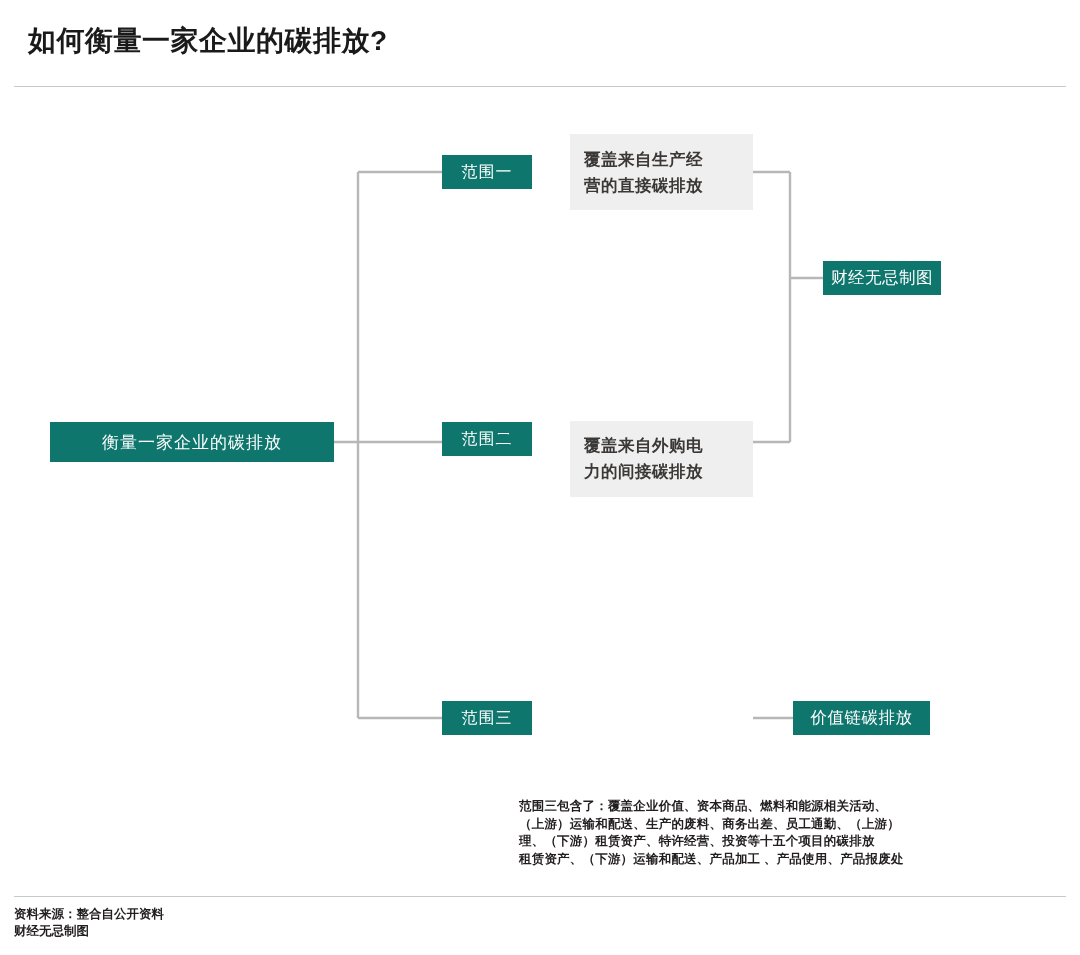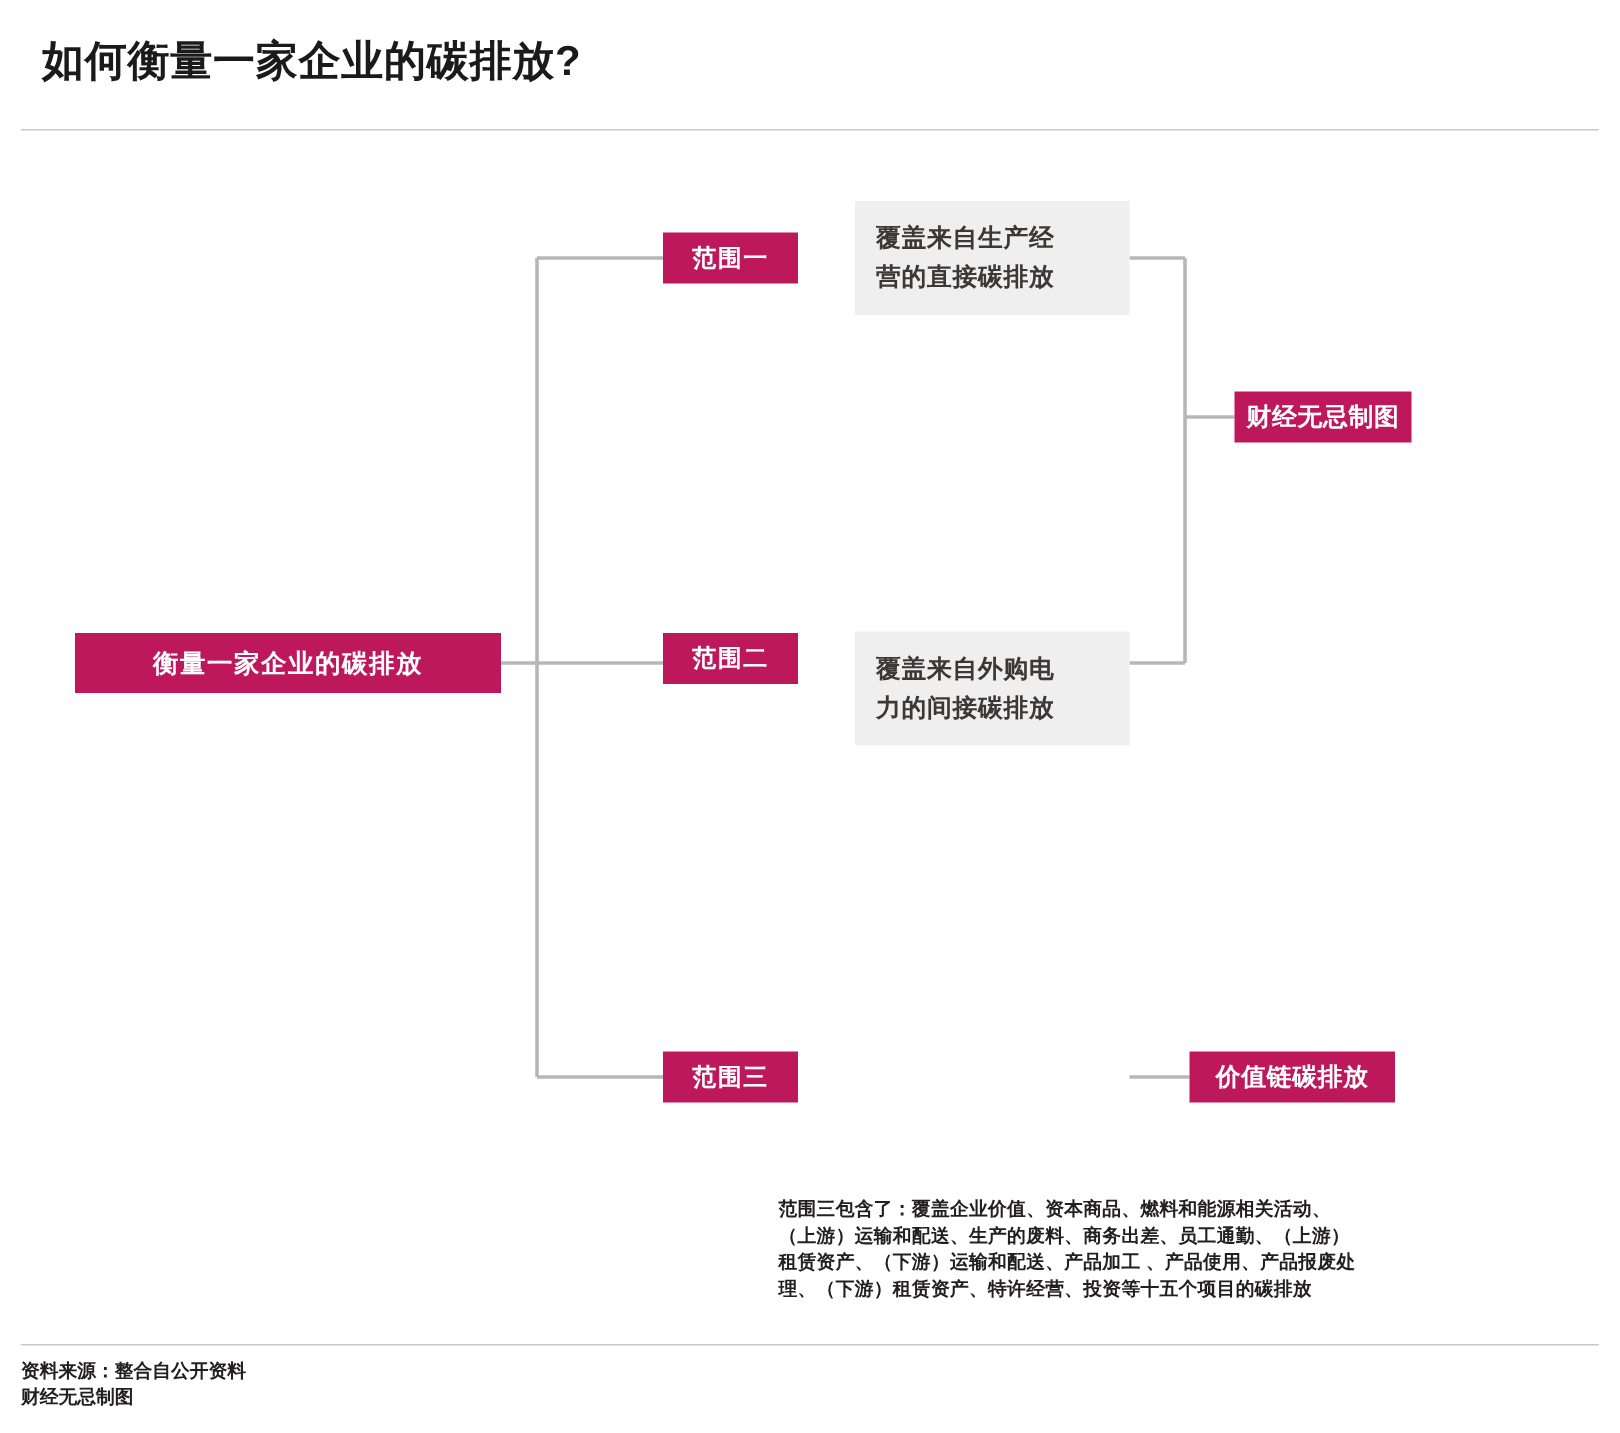--- a/index.html
+++ b/index.html
@@ -52,23 +52,23 @@
 
   
   .node {
     position: absolute;
     box-sizing: border-box;
     display: flex;
     align-items: center;
     justify-content: center;
   }
   .node-blue {
-    background: #be185d;
+    background: #0f766e;
     color: #ffffff;
-    font-weight: bold;
+    font-weight: normal;
   }
   .node-gray {
     background: #efefef;
     color: #3b3836;
     font-weight: bold;
   }
 
   .root-node {
     left: 50px;
     top: 422px;
@@ -214,22 +214,22 @@
   <div class="node node-blue result-node result-operational">
     <span>财经无忌制图</span>
   </div>
   <div class="node node-blue result-node result-valuechain">
     <span>价值链碳排放</span>
   </div>
 
   <div class="footnote">
     <span>范围三包含了：覆盖企业价值、资本商品、燃料和能源相关活动、</span>
     <span>（上游）运输和配送、生产的废料、商务出差、员工通勤、（上游）</span>
+    <span>理、（下游）租赁资产、特许经营、投资等十五个项目的碳排放</span>
     <span>租赁资产、（下游）运输和配送、产品加工 、产品使用、产品报废处</span>
-    <span>理、（下游）租赁资产、特许经营、投资等十五个项目的碳排放</span>
   </div>
 
 </div>
 
 <div class="footer-rule"></div>
 <div class="footer-text">
   <span>资料来源：整合自公开资料</span>
   <span>财经无忌制图</span>
 </div>
 

